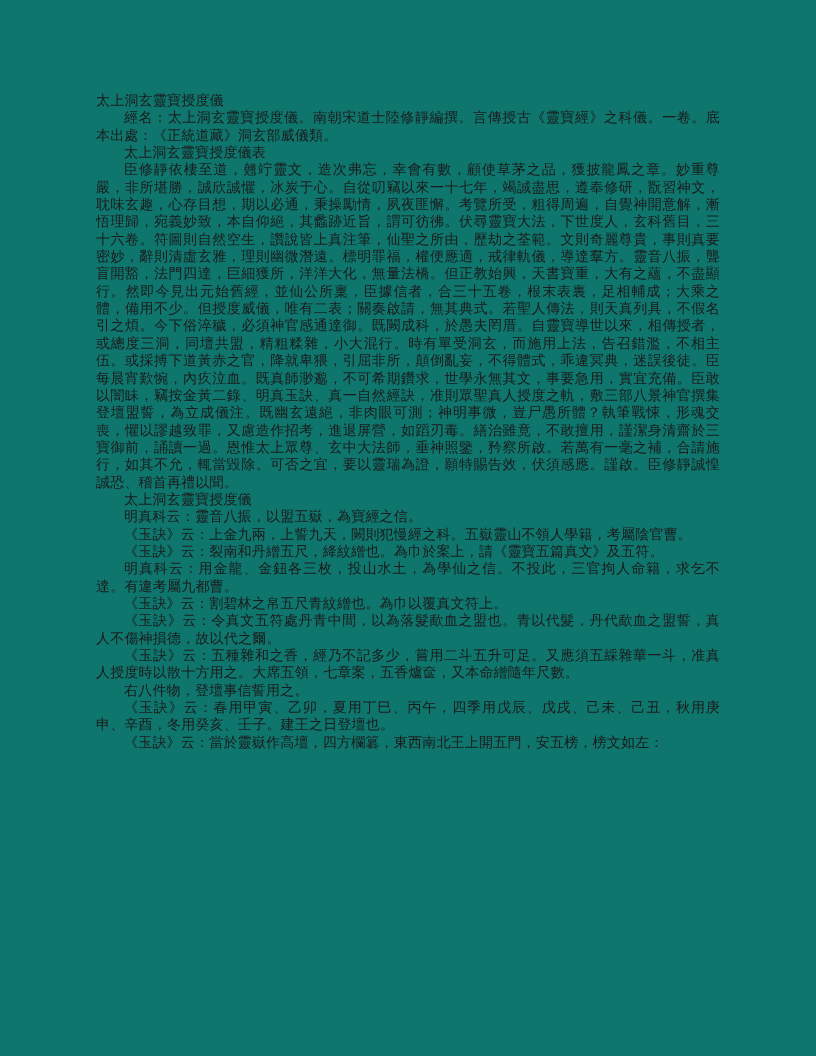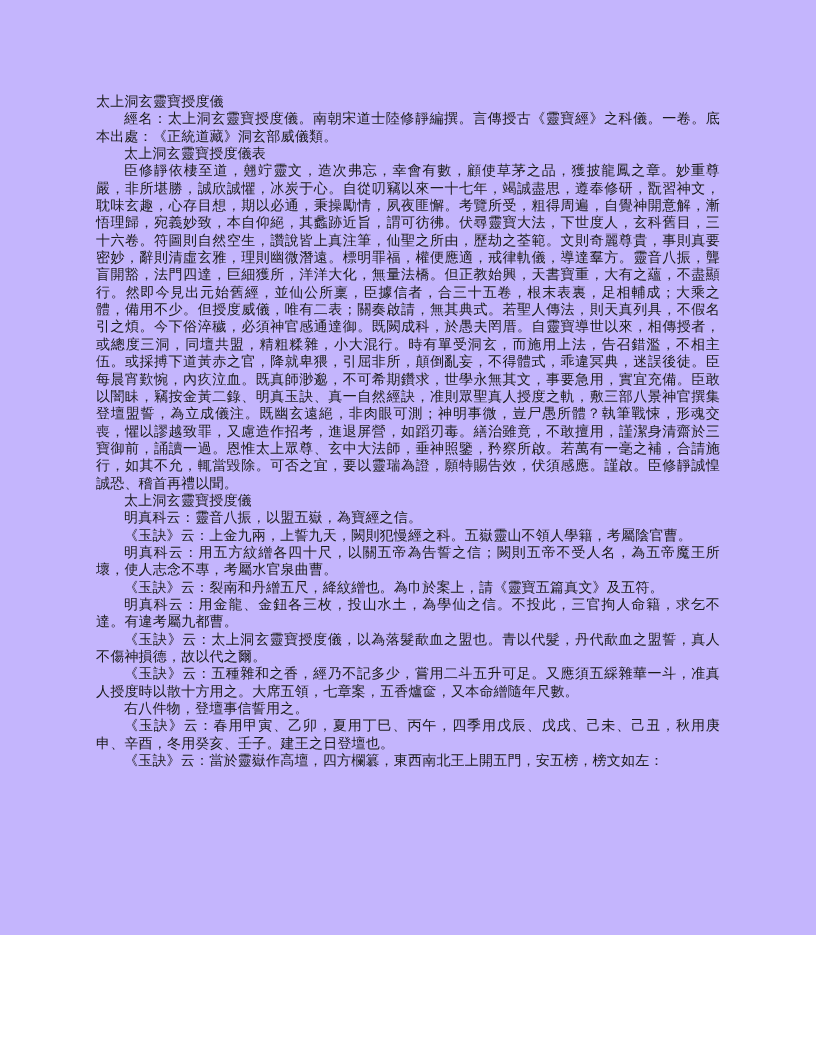--- a/index.html
+++ b/index.html
@@ -4,24 +4,24 @@
 <title>Document</title>
 <style>
   html, body {
     margin: 0;
     padding: 0;
     background: #ffffff;
   }
   .page {
     position: relative;
     width: 816px;
-    height: 935px;
-    background: #c4b5fd;
+    height: 1056px;
+    background: #0f766e;
     overflow: hidden;
-    font-family: Liberation Serif, serif;
+    font-family: Liberation Mono, monospace;
   }
   .content {
     position: absolute;
     left: 96px;
     top: 93px;
     width: 624px;
     color: #1a1a1a;
     font-size: 14px;
     line-height: 17.35px;
   }
@@ -42,22 +42,22 @@
 
 <div class="page">
   <div class="content">
       <p>太上洞玄靈寶授度儀</p>
       <p class="indent">經名：太上洞玄靈寶授度儀。南朝宋道士陸修靜編撰。言傳授古《靈寶經》之科儀。一卷。底本出處：《正統道藏》洞玄部威儀類。</p>
       <p class="indent">太上洞玄靈寶授度儀表</p>
       <p class="indent">臣修靜依棲至道，翹竚靈文，造次弗忘，幸會有數，顧使草茅之品，獲披龍鳳之章。妙重尊嚴，非所堪勝，誠欣誠懼，冰炭于心。自從叨竊以來一十七年，竭誠盡思，遵奉修研，翫習神文，耽味玄趣，心存目想，期以必通，秉操勵情，夙夜匪懈。考覽所受，粗得周遍，自覺神開意解，漸悟理歸，宛義妙致，本自仰絕，其蠡跡近旨，謂可彷彿。伏尋靈寶大法，下世度人，玄科舊目，三十六卷。符圖則自然空生，讚說皆上真注筆，仙聖之所由，歷劫之荃範。文則奇麗尊貴，事則真要密妙，辭則清虛玄雅，理則幽微潛遠。標明罪福，權便應適，戒律軌儀，導達羣方。靈音八振，聾盲開豁，法門四達，巨細獲所，洋洋大化，無量法橋。但正教始興，天書寶重，大有之蘊，不盡顯行。然即今見出元始舊經，並仙公所稟，臣據信者，合三十五卷，根末表裏，足相輔成；大乘之體，備用不少。但授度威儀，唯有二表；關奏啟請，無其典式。若聖人傳法，則天真列具，不假名引之煩。今下俗淬穢，必須神官感通達御。既闕成科，於愚夫罔厝。自靈寶導世以來，相傳授者，或總度三洞，同壇共盟，精粗糅雜，小大混行。時有單受洞玄，而施用上法，告召錯濫，不相主伍。或採搏下道黃赤之官，降就卑猥，引屈非所，顛倒亂妄，不得體式，乖違冥典，迷誤後徒。臣每晨宵歎惋，內疚泣血。既真師渺邈，不可希期鑽求，世學永無其文，事要急用，實宜充備。臣敢以闇眛，竊按金黃二錄、明真玉訣、真一自然經訣，准則眾聖真人授度之軌，敷三部八景神官撰集登壇盟誓，為立成儀注。既幽玄遠絕，非肉眼可測；神明事微，豈尸愚所體？執筆戰悚，形魂交喪，懼以謬越致罪，又慮造作招考，進退屏營，如蹈刃毒。繕治雖竟，不敢擅用，謹潔身清齋於三寶御前，誦讀一過。恩惟太上眾尊、玄中大法師，垂神照鑒，矜察所啟。若萬有一毫之補，合請施行，如其不允，輒當毀除。可否之宜，要以靈瑞為證，願特賜告效，伏須感應。謹啟。臣修靜誠惶誠恐、稽首再禮以聞。</p>
       <p class="indent">太上洞玄靈寶授度儀</p>
       <p class="indent">明真科云：靈音八振，以盟五嶽，為寶經之信。</p>
       <p class="indent">《玉訣》云：上金九兩，上誓九天，闕則犯慢經之科。五嶽靈山不領人學籍，考屬陰官曹。</p>
-      <p class="indent">明真科云：用五方紋繒各四十尺，以關五帝為告誓之信；闕則五帝不受人名，為五帝魔王所壞，使人志念不專，考屬水官泉曲曹。</p>
       <p class="indent">《玉訣》云：裂南和丹繒五尺，絳紋繒也。為巾於案上，請《靈寶五篇真文》及五符。</p>
       <p class="indent">明真科云：用金龍、金鈕各三枚，投山水土，為學仙之信。不投此，三官拘人命籍，求乞不達。有違考屬九都曹。</p>
-      <p class="indent">《玉訣》云：太上洞玄靈寶授度儀，以為落髮歃血之盟也。青以代髮，丹代歃血之盟誓，真人不傷神損德，故以代之爾。</p>
+      <p class="indent">《玉訣》云：割碧林之帛五尺青紋繒也。為巾以覆真文符上。</p>
+      <p class="indent">《玉訣》云：令真文五符處丹青中間，以為落髮歃血之盟也。青以代髮，丹代歃血之盟誓，真人不傷神損德，故以代之爾。</p>
       <p class="indent">《玉訣》云：五種雜和之香，經乃不記多少，嘗用二斗五升可足。又應須五綵雜華一斗，准真人授度時以散十方用之。大席五領，七章案，五香爐奩，又本命繒隨年尺數。</p>
       <p class="indent">右八件物，登壇事信誓用之。</p>
       <p class="indent">《玉訣》云：春用甲寅、乙卯，夏用丁巳、丙午，四季用戊辰、戊戌、己未、己丑，秋用庚申、辛酉，冬用癸亥、壬子。建王之日登壇也。</p>
       <p class="indent">《玉訣》云：當於靈嶽作高壇，四方欄簒，東西南北王上開五門，安五榜，榜文如左：</p>
     </div>
 </div>
 
 </body></html>

